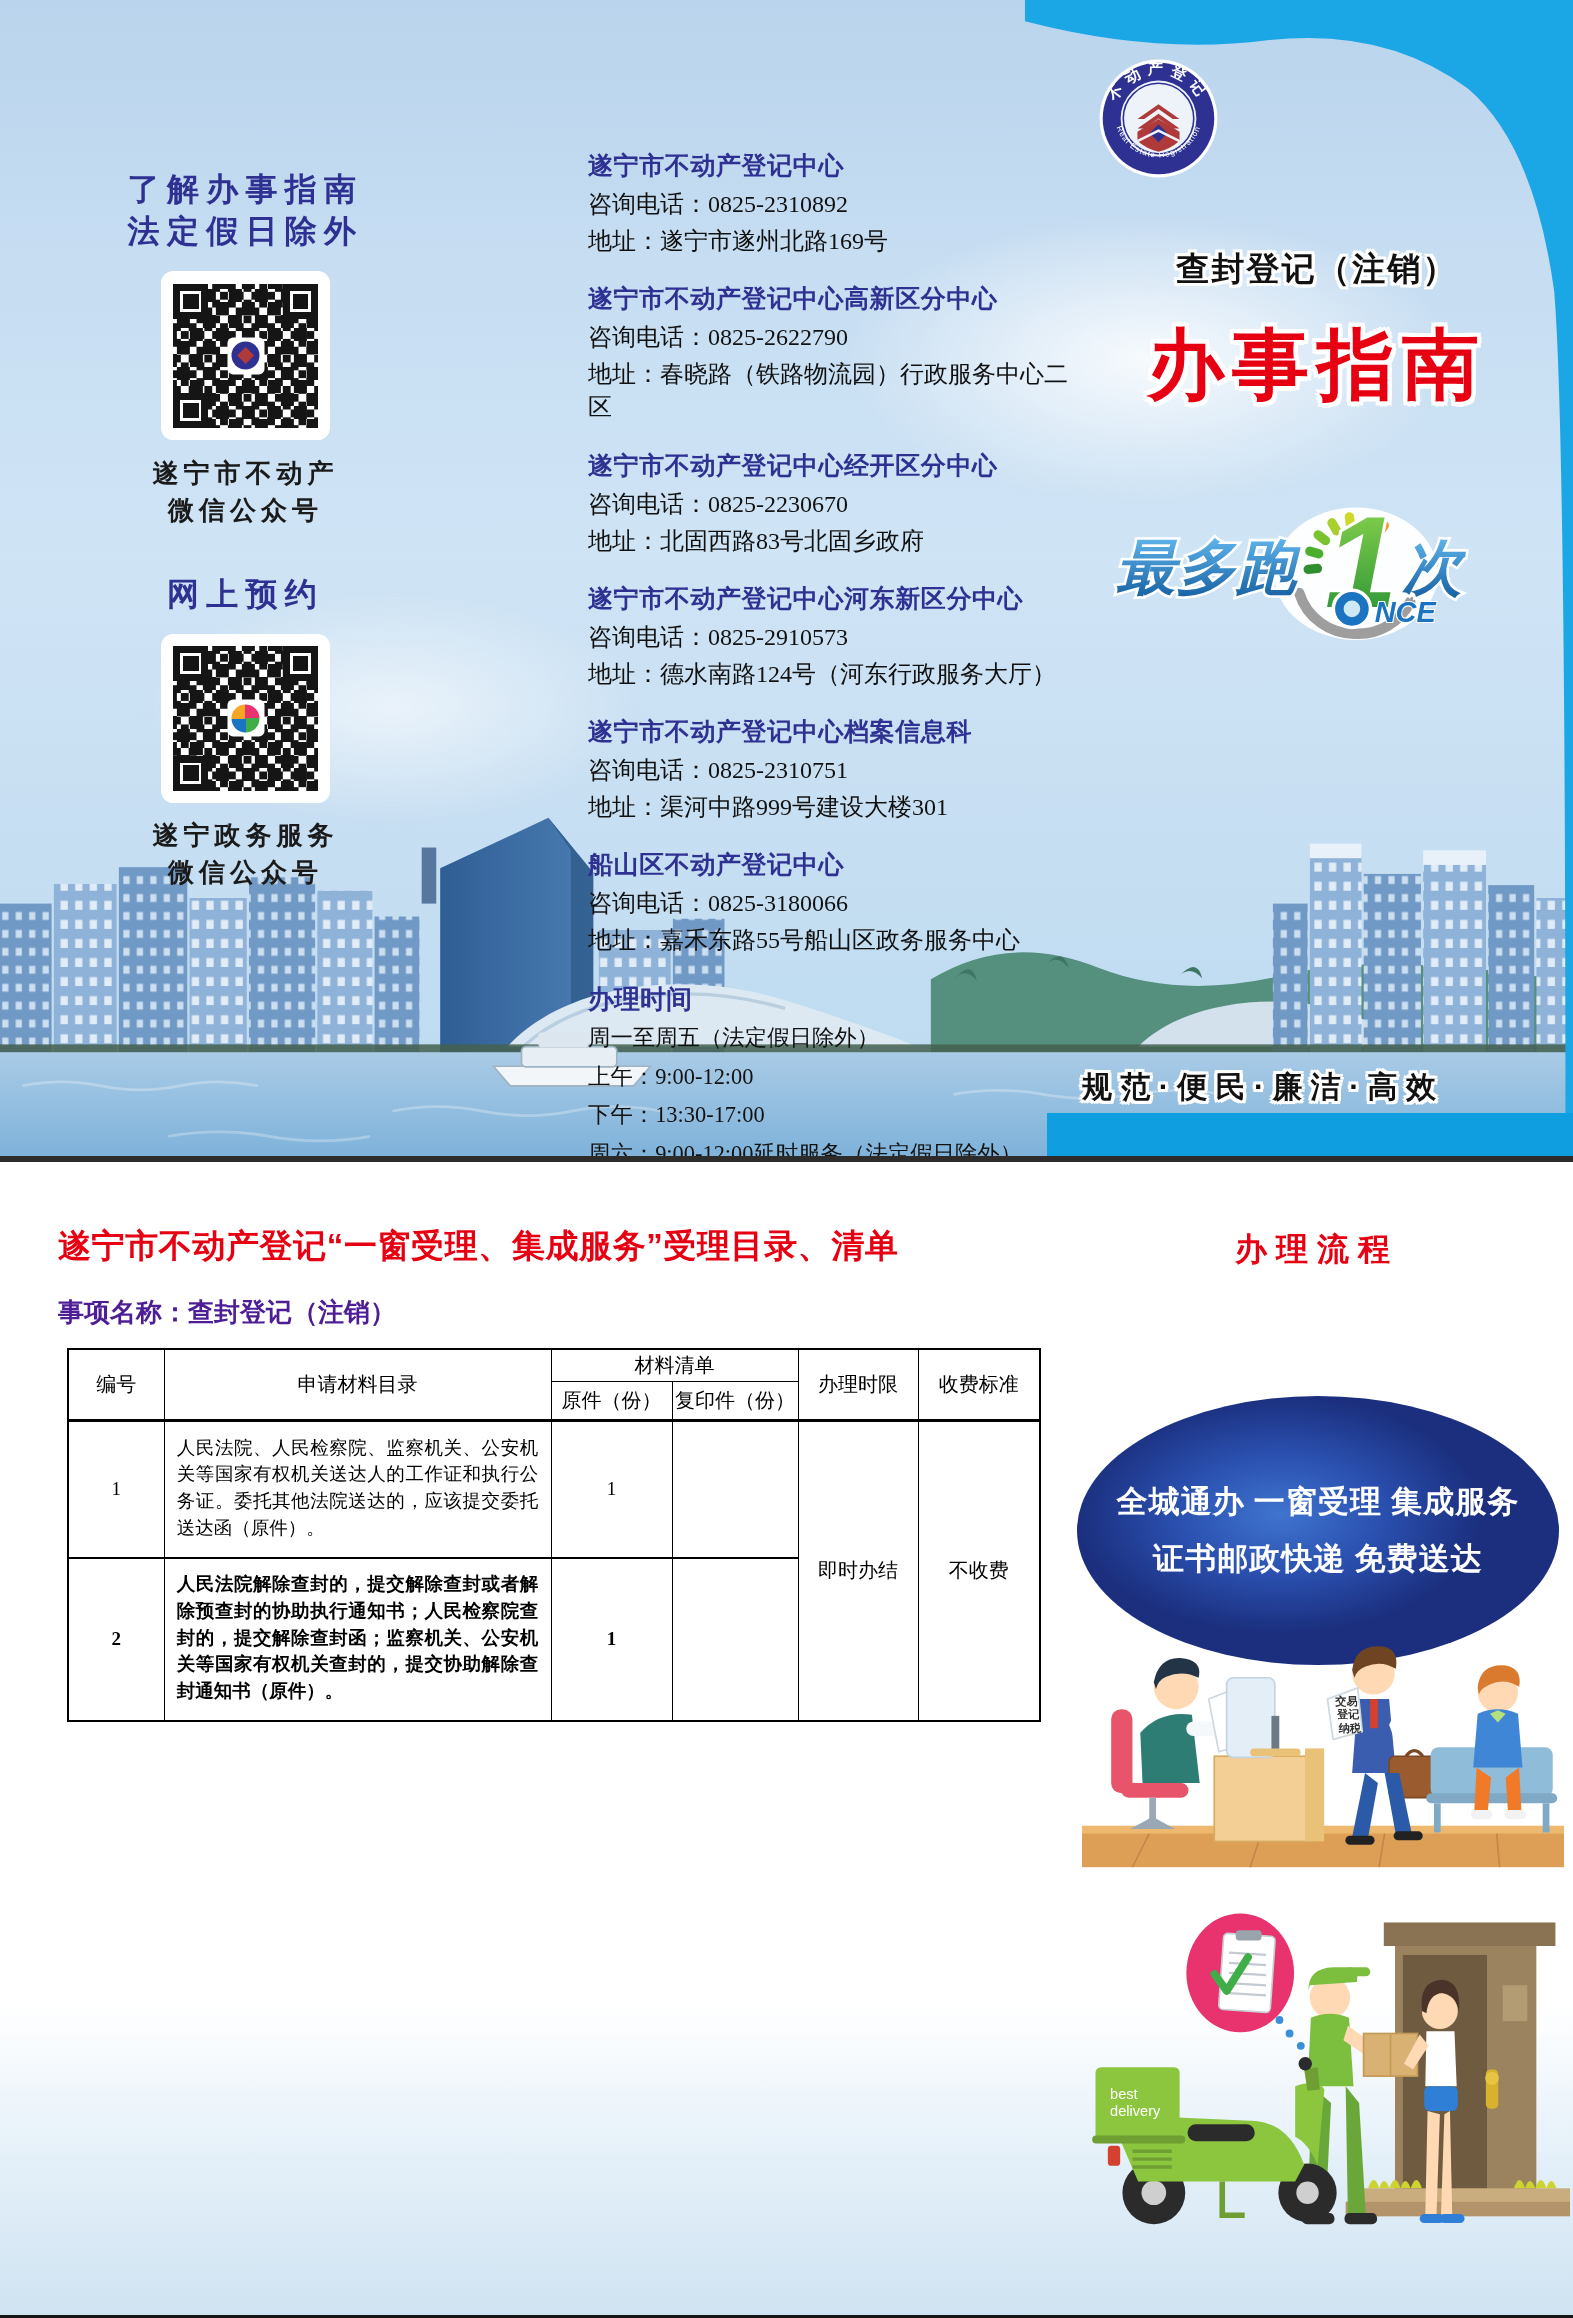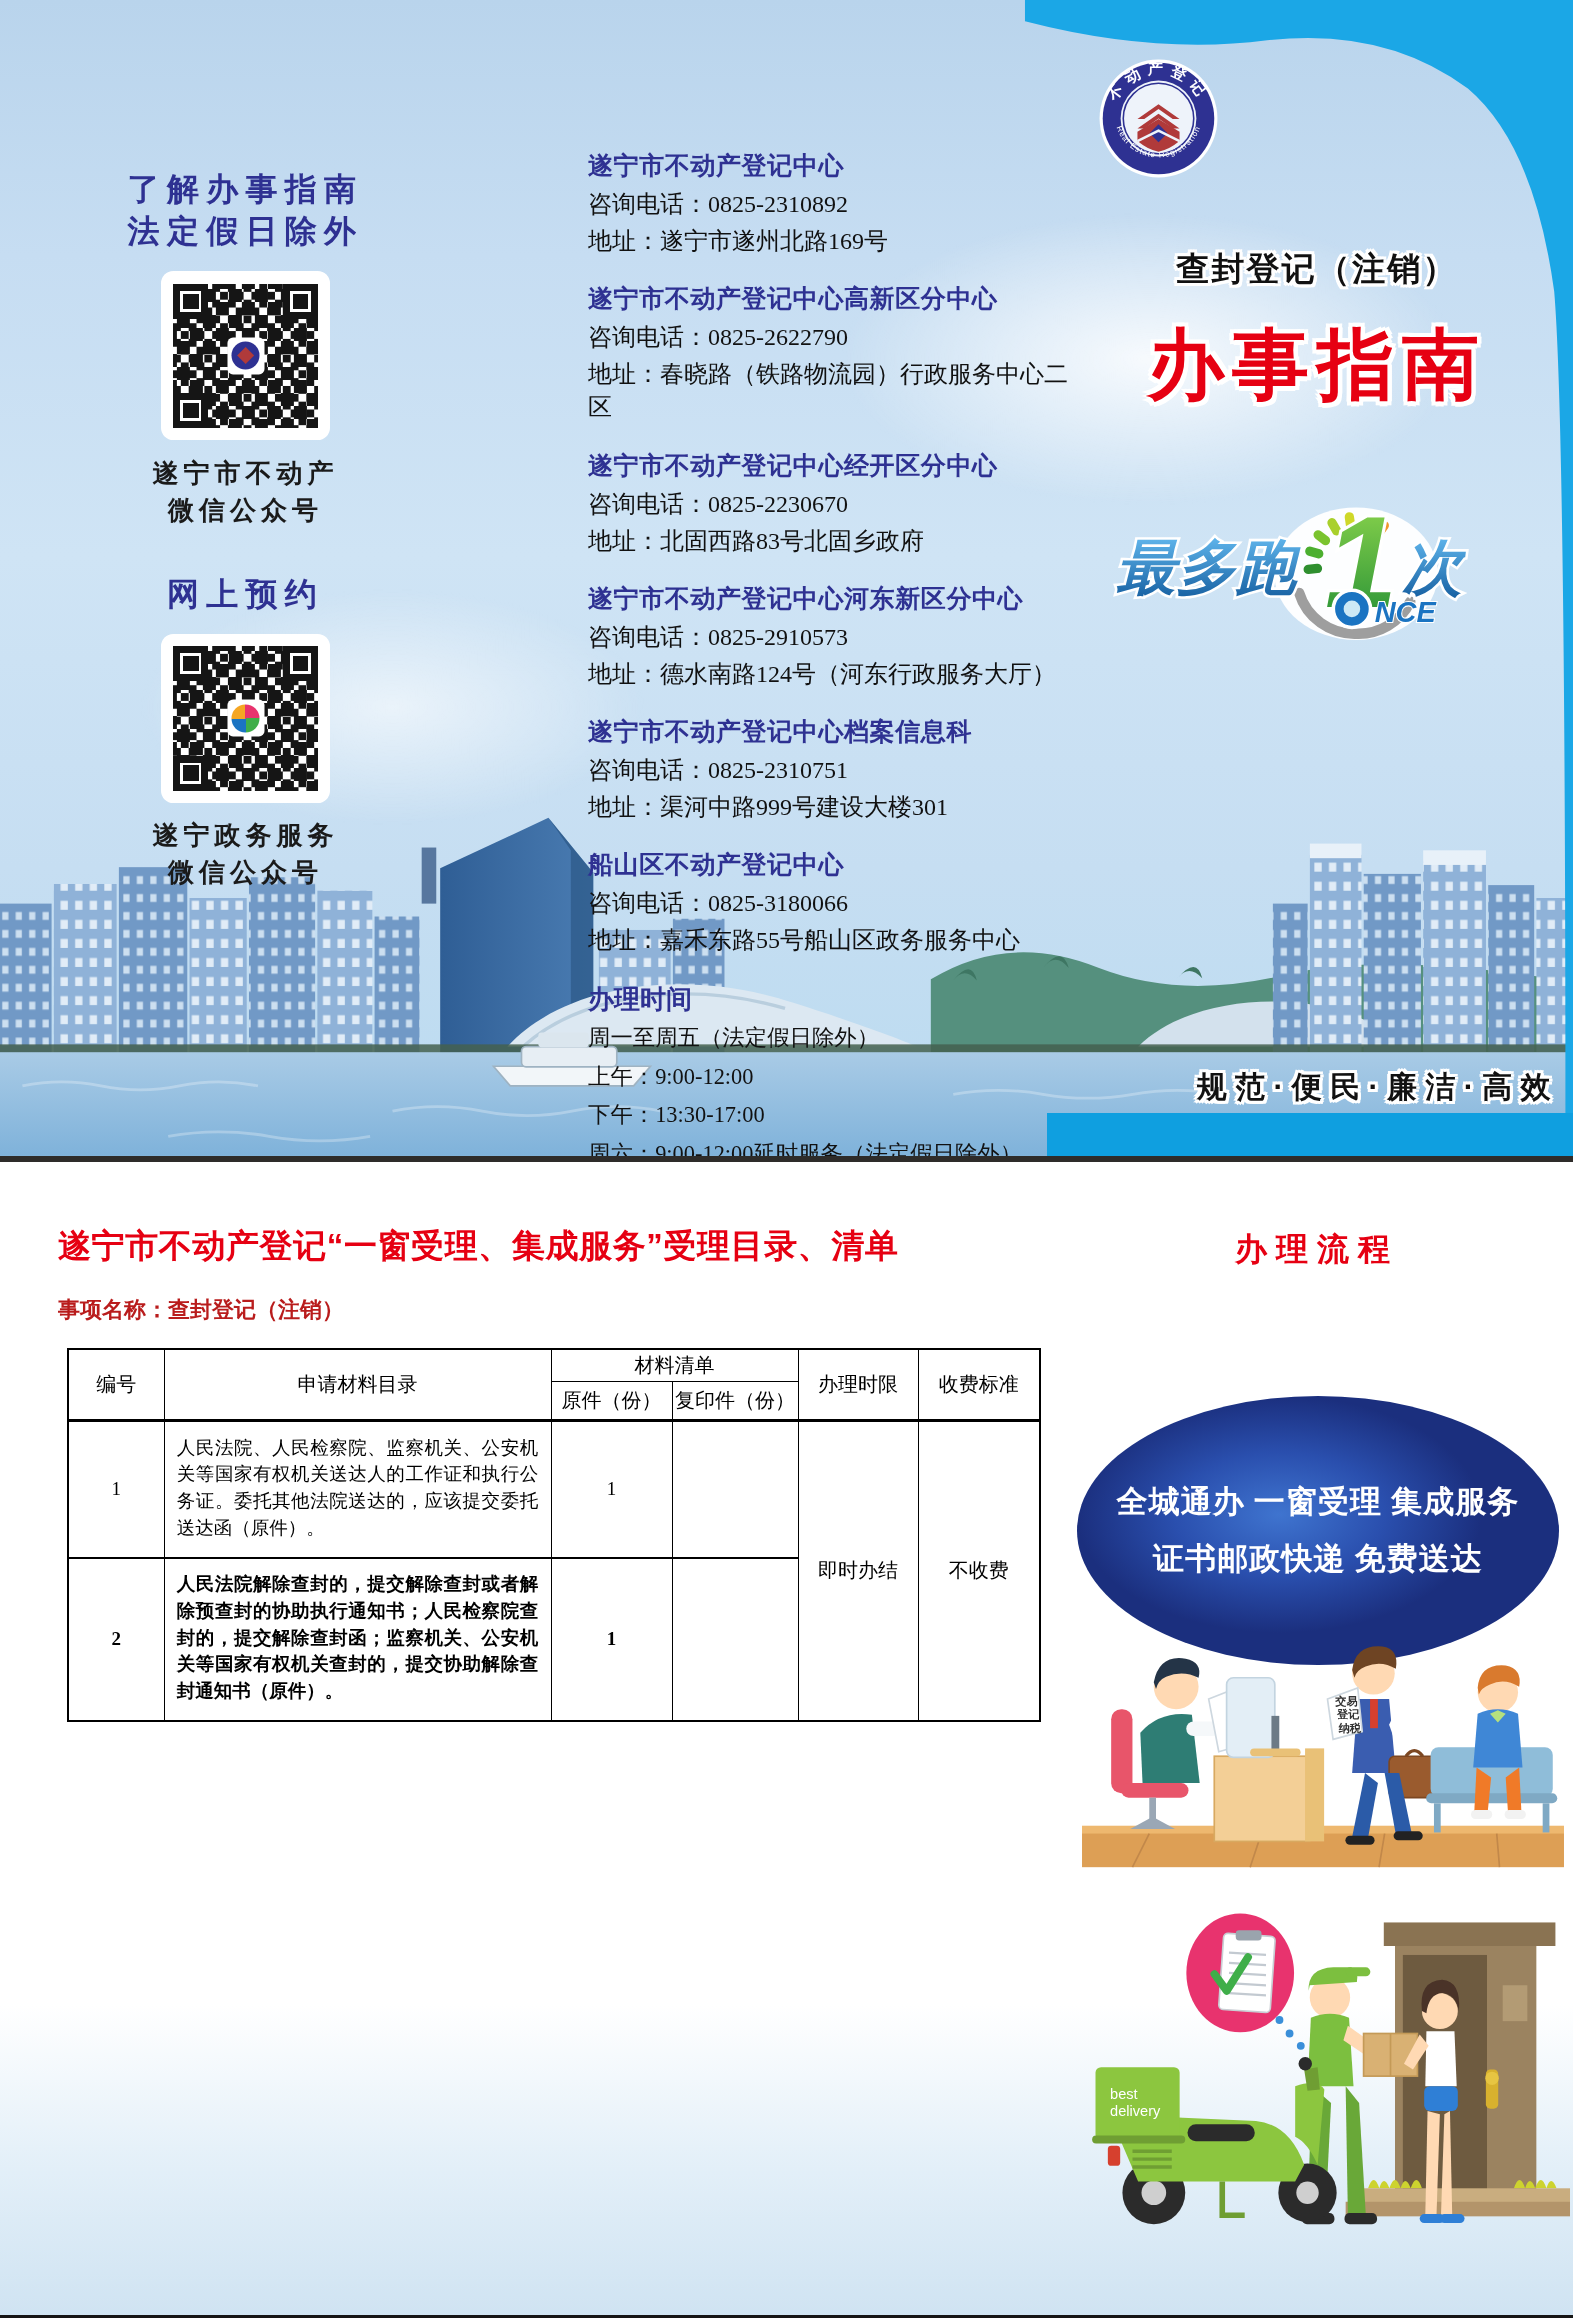--- a/index.html
+++ b/index.html
@@ -48,32 +48,32 @@
 
   
   .badge{position:absolute;left:1098px;top:58px;}
   .outline-k{color:#111;text-shadow:-2.8px -2.8px 0 #fff,2.8px -2.8px 0 #fff,-2.8px 2.8px 0 #fff,2.8px 2.8px 0 #fff,0 -3.4px 0 #fff,0 3.4px 0 #fff,-3.4px 0 0 #fff,3.4px 0 0 #fff;}
   .tagline{position:absolute;left:1060px;top:247px;width:514px;text-align:center;
            font-size:33px;font-weight:900;letter-spacing:2.2px;}
   .main-title{position:absolute;left:1060px;top:314px;width:514px;text-align:center;
            font-size:77px;font-weight:900;color:#e60012;letter-spacing:7.9px;
            text-shadow:-3.9px -3.9px 0 #fff,3.9px -3.9px 0 #fff,-3.9px 3.9px 0 #fff,3.9px 3.9px 0 #fff,0 -4.5px 0 #fff,0 4.5px 0 #fff,-4.5px 0 0 #fff,4.5px 0 0 #fff;}
   .once{position:absolute;left:1113px;top:483px;}
-  .strip-slogan{position:absolute;left:1082px;top:1067px;width:477px;text-align:right;
+  .strip-slogan{position:absolute;left:1082px;top:1067px;width:477px;text-align:left;
            font-size:30px;font-weight:900;letter-spacing:8.4px;}
 
   
   .back{position:absolute;top:1162px;left:0;width:1574px;height:1157px;background:#fff;border-radius:27px;}
   .back::after{content:"";position:absolute;left:0;bottom:0;width:100%;height:314px;
        background:linear-gradient(180deg,rgba(213,232,246,0) 0%,rgba(205,227,243,.55) 50%,#cfe3f2 100%);}
   .bottom-edge{position:absolute;left:0;bottom:0;width:100%;height:3.9px;background:#151515;z-index:5;}
   .heading{position:absolute;left:58px;top:62px;width:981px;font-size:33px;font-weight:900;color:#e60012;letter-spacing:0.6px;}
   .process-title{position:absolute;left:1060px;top:66px;width:514px;text-align:center;
                  font-size:32px;font-weight:900;color:#e60012;letter-spacing:9px;}
-  .item-label{position:absolute;left:58px;top:133px;font-size:22px;font-weight:bold;color:#b91c1c;}
+  .item-label{position:absolute;left:58px;top:133px;font-size:26px;font-weight:bold;color:#4c1d95;}
 
   table.mtable{position:absolute;left:67px;top:186px;width:972px;border-collapse:collapse;table-layout:fixed;
                background:#fff;border:2.2px solid #000;color:#000;
                font-family:"Liberation Serif","DejaVu Serif",serif;}
   .mtable th,.mtable td{border:1.1px solid #000;font-weight:normal;padding:0;}
   .mtable tr.h1 th{height:31px;font-size:20px;}
   .mtable tr.h2 th{height:37px;font-size:20px;}
   .mtable tr.r1{height:137px;}
   .mtable tr.r2{height:163px;}
   .mtable tr.r1 td{border-top:3.4px solid #000;}

